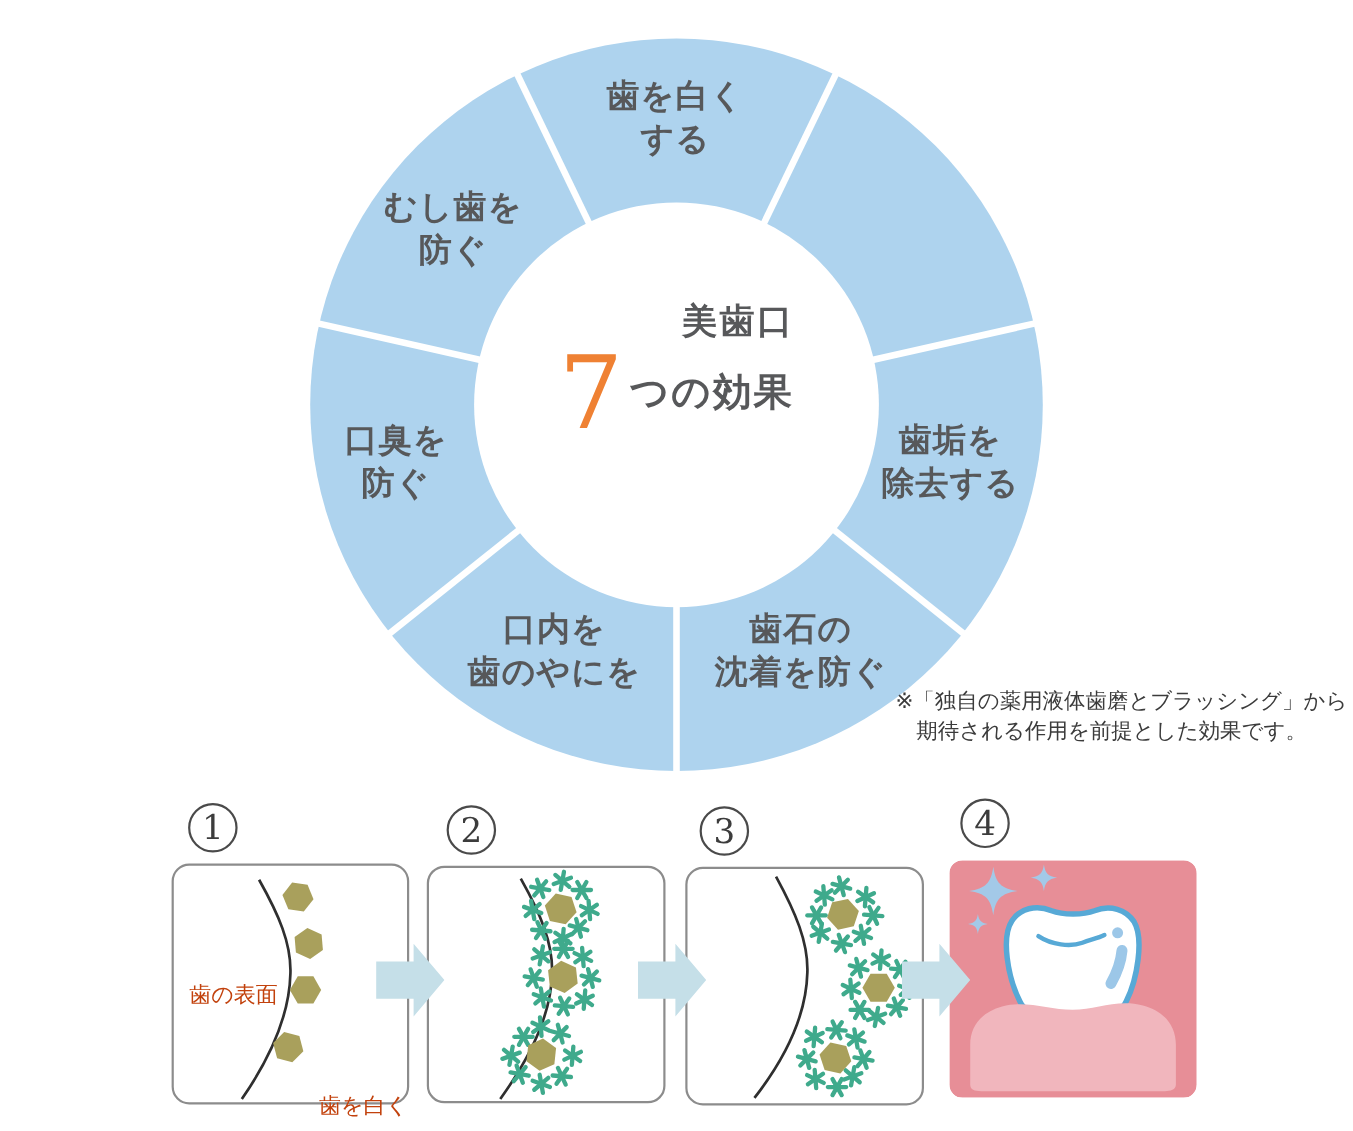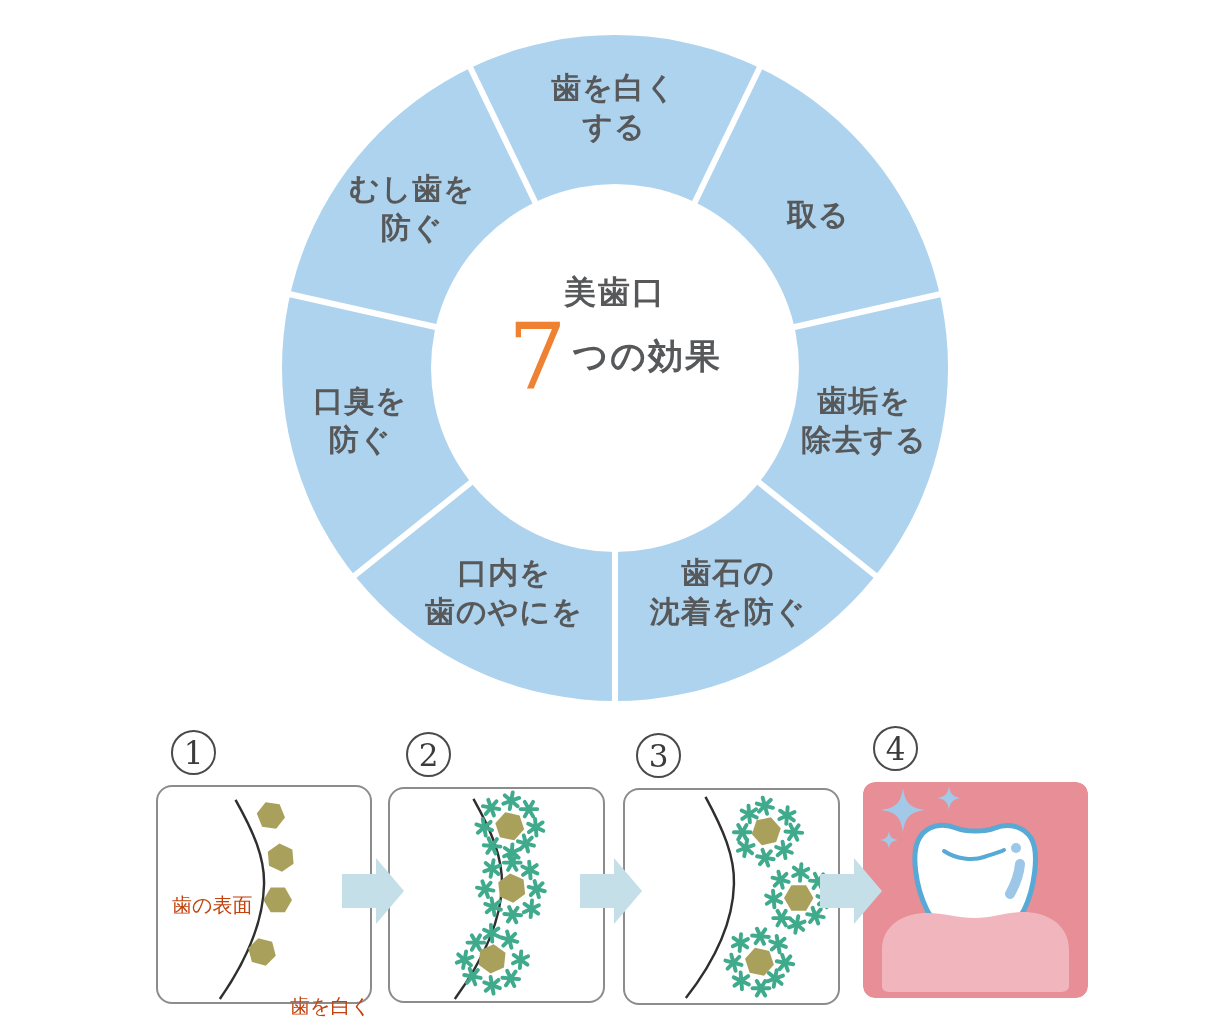--- a/index.html
+++ b/index.html
@@ -12,21 +12,21 @@
   .seg-label{
     position:absolute;transform:translate(-50%,-50%);
     text-align:center;white-space:nowrap;
     font-size:30px;font-weight:700;line-height:39px;
     color:var(--txt);letter-spacing:1px;
   }
   .donut-center{
     position:absolute;left:615px;top:272px;transform:translateX(-50%);
     text-align:center;color:var(--txt);white-space:nowrap;
   }
-  .donut-center .c1{font-size:32px;font-weight:700;line-height:40px;letter-spacing:2px;}
+  .donut-center .c1{font-size:32px;font-weight:700;line-height:40px;letter-spacing:2px;text-align:right;}
   .donut-center .c2{font-size:32px;font-weight:700;line-height:44px;letter-spacing:1px;}
   .num-row{display:flex;align-items:flex-end;justify-content:center;margin-top:2px;}
   .seven{
     font-family:"DejaVu Serif","Liberation Serif",serif;
     font-size:92px;line-height:88px;color:var(--accent);font-weight:400;
   }
   .csuf{font-size:35px;font-weight:700;margin:0 0 22px 6px;letter-spacing:2px;}
   .footnote{
     position:absolute;left:814px;top:625px;
     font-size:19.5px;line-height:27px;color:#3b3b3b;white-space:nowrap;
@@ -65,21 +65,20 @@
       <line x1="537" y1="206" x2="470" y2="67"></line>
     </g>
     <circle cx="615" cy="368" r="184" fill="#ffffff"></circle>
   </svg>
 
   <div class="seg-label" style="left:614px;top:107px">
     <div>歯を白く</div>
     <div>する</div>
   </div>
   <div class="seg-label" style="left:818px;top:214px">
-    <div>取る</div>
   </div>
   <div class="seg-label" style="left:864px;top:420px">
     <div>歯垢を</div>
     <div>除去する</div>
   </div>
   <div class="seg-label" style="left:728px;top:592px">
     <div>歯石の</div>
     <div>沈着を防ぐ</div>
   </div>
   <div class="seg-label" style="left:504px;top:592px">
@@ -96,20 +95,24 @@
   </div>
 
   <div class="donut-center">
     <div class="c1">美歯口</div>
     <div class="num-row">
       <span class="seven">7</span>
       <span class="csuf">つの効果</span>
     </div>
   </div>
 
+  <div class="footnote">
+    <div>※「独自の薬用液体歯磨とブラッシング」から</div>
+    <div class="fn2">期待される作用を前提とした効果です。</div>
+  </div>
 
   <div class="badge" style="left:171px;top:730px">
     <span>1</span>
   </div>
   <div class="badge" style="left:406px;top:732px">
     <span>2</span>
   </div>
   <div class="badge" style="left:636px;top:733px">
     <span>3</span>
   </div>

